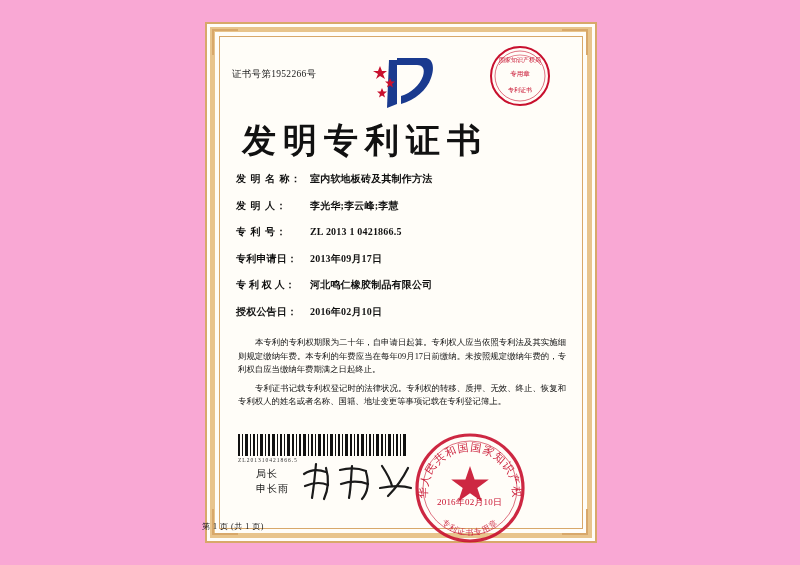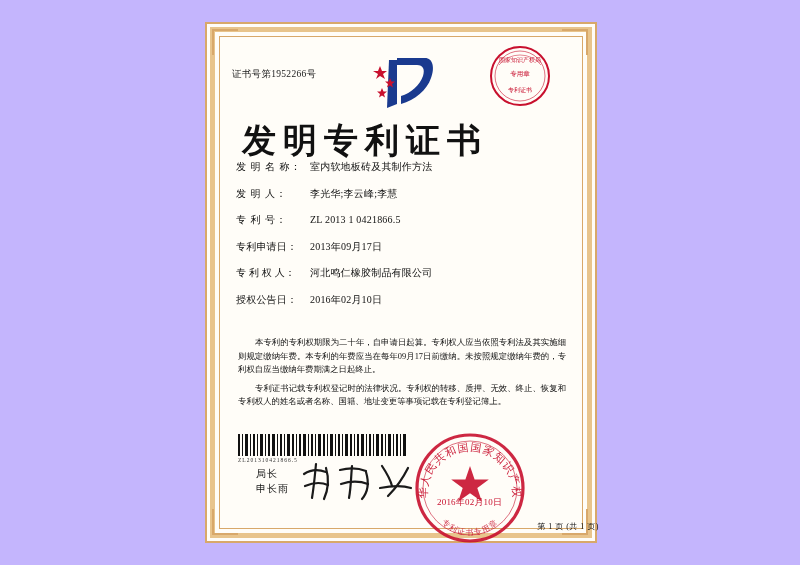--- a/index.html
+++ b/index.html
@@ -11,21 +11,21 @@
     width: 800px;
     height: 565px;
     font-family: "Liberation Serif", serif;
     overflow: hidden;
   }
 
   #certificate {
     position: relative;
     width: 800px;
     height: 565px;
-    background: #c4b5fd;
+    background: #f9a8d4;
   }
 
   
   .frame-outer {
     position: absolute;
     left: 205px;
     top: 22px;
     width: 392px;
     height: 521px;
     border: 2px solid #d8a86a;
@@ -100,22 +100,23 @@
     font-size: 34px;
     font-weight: bold;
     color: #111;
     letter-spacing: 7px;
   }
 
   
   .fields {
     position: absolute;
     left: 236px;
-    top: 160px;
+    top: 172px;
     width: 330px;
+    font-weight: bold;
   }
   .field-row {
     display: flex;
     align-items: baseline;
     margin-bottom: 12.5px;
     font-size: 10px;
     color: #111;
     white-space: nowrap;
   }
   .field-label {
@@ -196,24 +197,24 @@
     top: 496px;
     font-size: 9px;
     color: #c8102e;
     letter-spacing: 0.2px;
     white-space: nowrap;
   }
 
   
   .page-footer {
     position: absolute;
-    left: 235px;
+    left: 202px;
     top: 521px;
     width: 364px;
-    text-align: right;
+    text-align: left;
     font-size: 8px;
     color: #111;
     letter-spacing: 0.5px;
   }
 </style>
 </head>
 <body>
 
 <div id="certificate">
 

